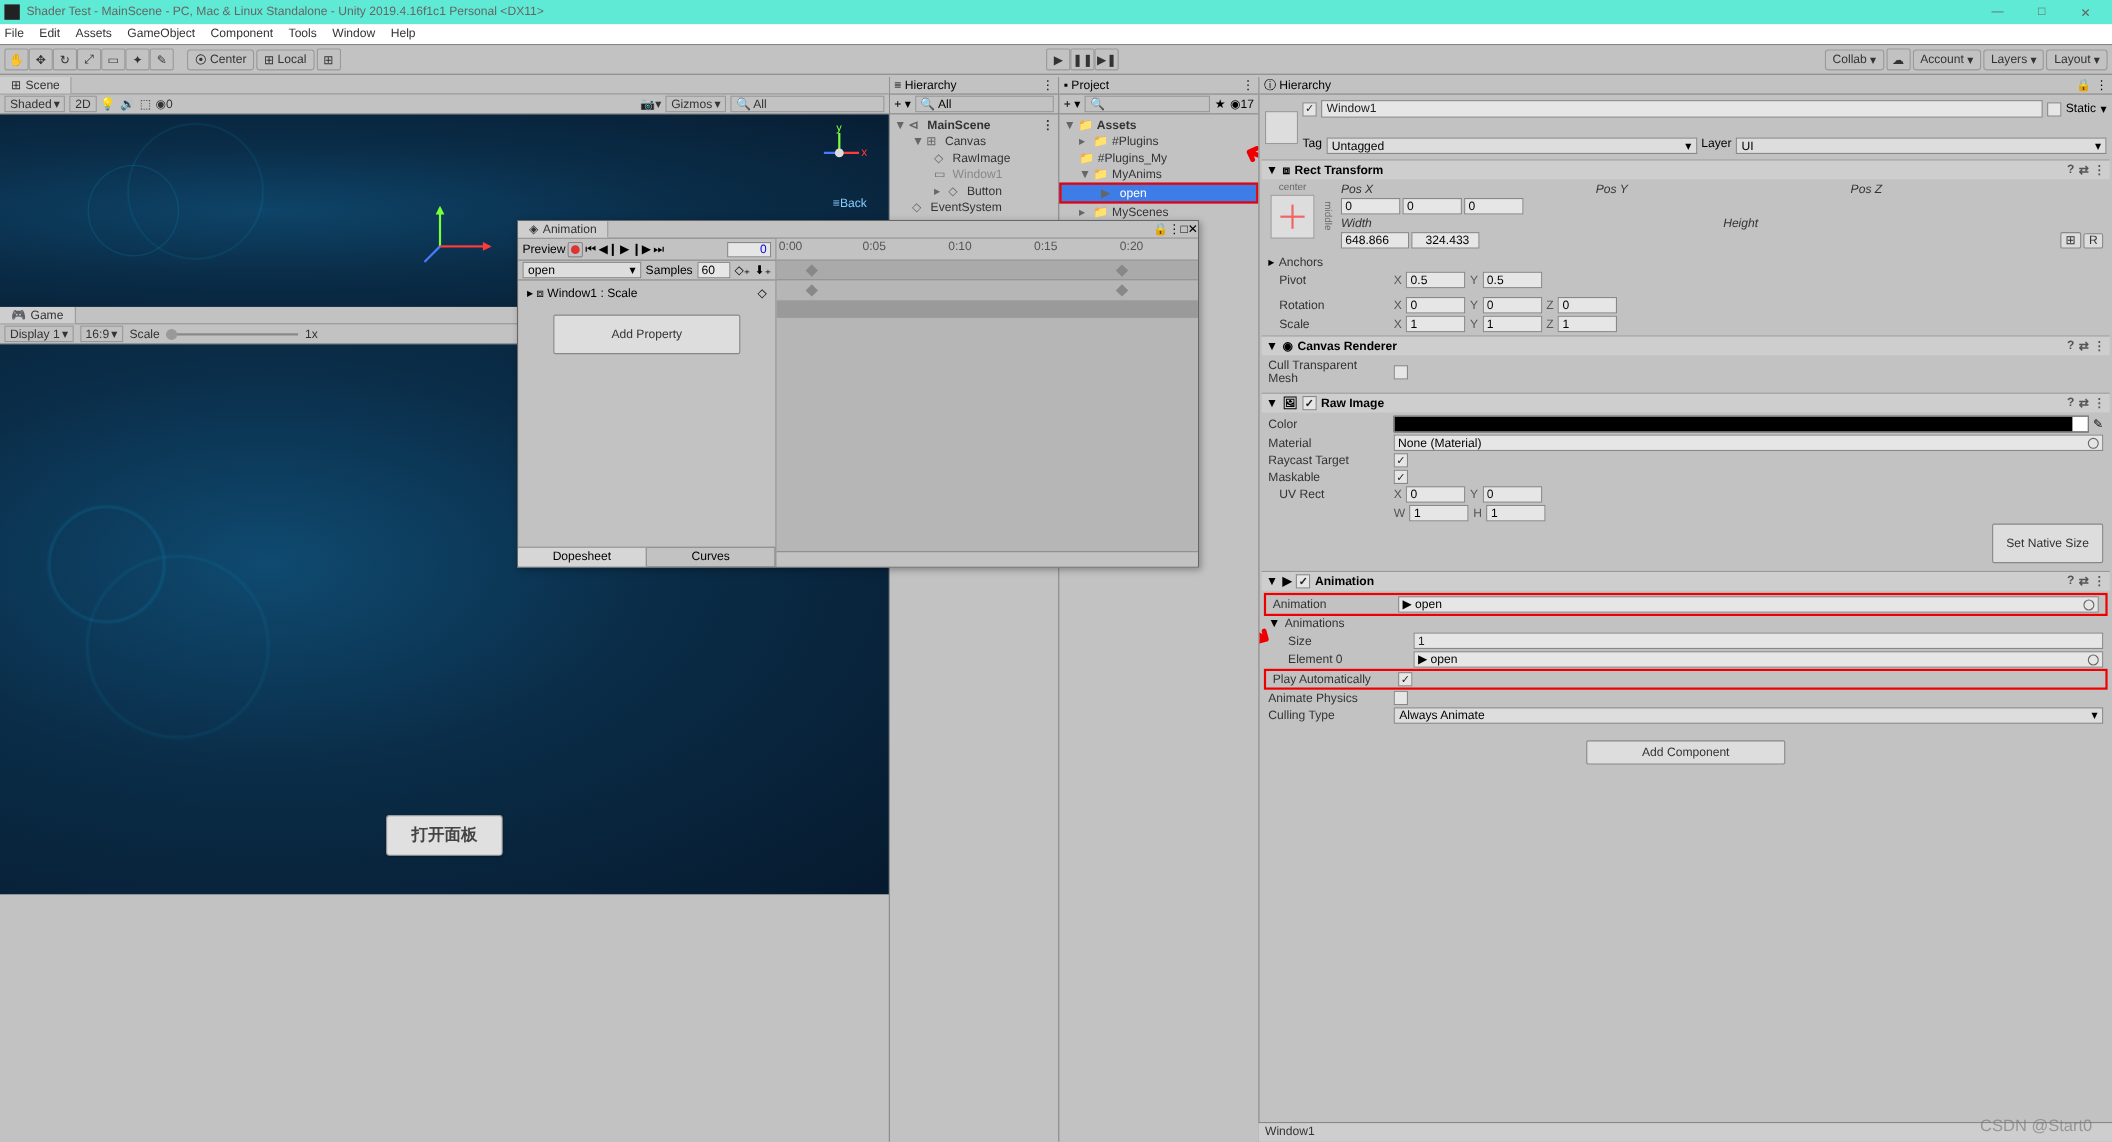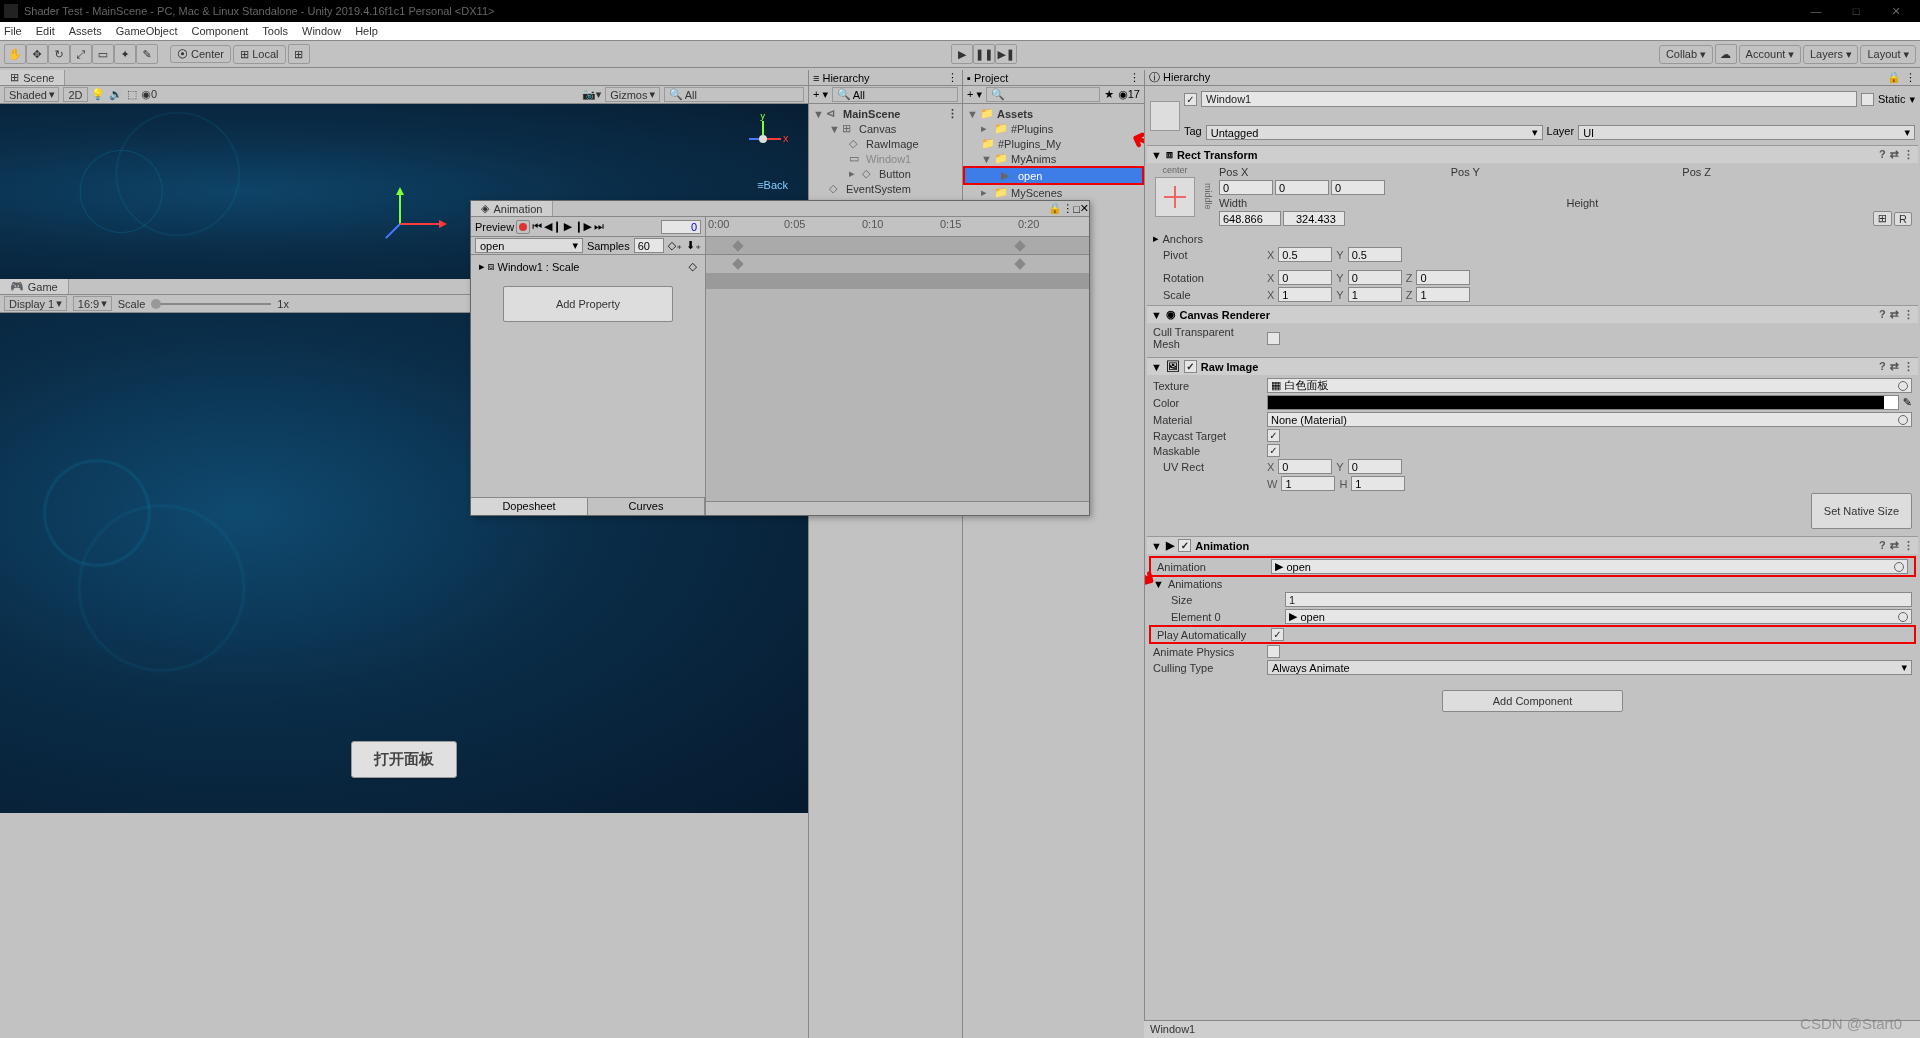--- a/index.html
+++ b/index.html
@@ -1,17 +1,17 @@
 <!DOCTYPE html>
 <html><head>
 <meta charset="utf-8">
 <style>
 * { margin: 0; padding: 0; box-sizing: border-box; font-family: Arial, sans-serif; font-size: 11px; }
 body { background: #c2c2c2; width: 1920px; height: 1038px; overflow: hidden; position: relative; }
-.titlebar { background: #000000; height: 22px; display: flex; align-items: center; padding: 0 4px; color: #666; }
+.titlebar { background: #5eead4; height: 22px; display: flex; align-items: center; padding: 0 4px; color: #666; }
 .titlebar .icon-app { width: 14px; height: 14px; background: #222; margin-right: 6px; }
 .titlebar .spacer { flex: 1; }
 .titlebar .winbtn { width: 40px; text-align: center; color: #666; }
 .menubar { background: #fff; height: 18px; display: flex; align-items: center; padding: 0 4px; color: #333; gap: 14px; }
 .toolbar { background: #c2c2c2; height: 28px; border-top: 1px solid #888; border-bottom: 1px solid #888; display: flex; align-items: center; padding: 0 4px; gap: 2px; }
 .tb-btn { width: 22px; height: 20px; background: #c2c2c2; border: 1px solid #999; border-radius: 2px; display: flex; align-items: center; justify-content: center; color: #333; }
 .tb-group { display: flex; gap: 0; }
 .tb-pill { background: #c2c2c2; border: 1px solid #999; border-radius: 3px; padding: 2px 6px; display: flex; align-items: center; gap: 3px; color: #333; }
 .main { position: absolute; top: 70px; left: 0; right: 0; bottom: 0; display: flex; }
 .left-col { width: 808px; display: flex; flex-direction: column; }
@@ -58,21 +58,21 @@
 .red-box { border: 2px solid #e00; }
 .red-arrow { position: absolute; color: #e00; font-size: 28px; font-weight: bold; pointer-events: none; }
 
 .insp { flex: 1; min-width: 350px; overflow-y: auto; }
 .insp-body { padding: 2px; }
 .insp-top { display: flex; align-items: center; gap: 4px; padding: 3px; }
 .cube-ico { width: 30px; height: 30px; background: #ddd; border: 1px solid #999; }
 .insp-name { flex: 1; background: #e6e6e6; border: 1px solid #888; padding: 1px 4px; color: #222; height: 16px; }
 .insp-row { display: flex; align-items: center; padding: 1px 6px; gap: 4px; }
 .insp-label { width: 110px; color: #333; }
-.insp-label-s { width: 44px; color: #333; }
+.insp-label-s { width: 44px; color: #333; font-style: italic; }
 .insp-field { background: #e6e6e6; border: 1px solid #888; padding: 0 3px; flex: 1; height: 15px; color: #222; }
 .insp-dd { background: #ddd; border: 1px solid #888; padding: 0 4px; flex: 1; height: 15px; display: flex; align-items: center; justify-content: space-between; }
 .component { border-top: 1px solid #999; margin-top: 2px; }
 .comp-header { display: flex; align-items: center; padding: 2px 4px; gap: 4px; font-weight: bold; background: #cecece; }
 .comp-body { padding: 2px 0 4px 0; }
 .xyz-row { display: flex; align-items: center; padding: 1px 6px; gap: 2px; }
 .xyz-label { width: 110px; color: #333; padding-left: 10px; }
 .xyz-l { color: #555; padding: 0 2px; }
 .xyz-f { background: #e6e6e6; border: 1px solid #888; width: 54px; height: 15px; padding: 0 3px; }
 .anchor-box { width: 40px; height: 40px; border: 1px solid #999; background: #ddd; position: relative; margin: 2px 8px; }
@@ -456,28 +456,20 @@
             <span class="checkbox">✓</span>
             <span>Raw Image</span>
             <span class="comp-icons">
               <span>?</span>
               <span>⇄</span>
               <span>⋮</span>
             </span>
           </div>
         <div class="comp-body">
           <div class="insp-row">
-              <span class="insp-label">Texture</span>
-              <div class="obj-field">
-                <span>▦</span>
-                <span>白色面板</span>
-                <span class="obj-circle"></span>
-              </div>
-            </div>
-          <div class="insp-row">
               <span class="insp-label">Color</span>
               <div class="color-field"></div>
               <span>✎</span>
             </div>
           <div class="insp-row">
               <span class="insp-label">Material</span>
               <div class="obj-field">
                 <span>None (Material)</span>
                 <span class="obj-circle"></span>
               </div>

